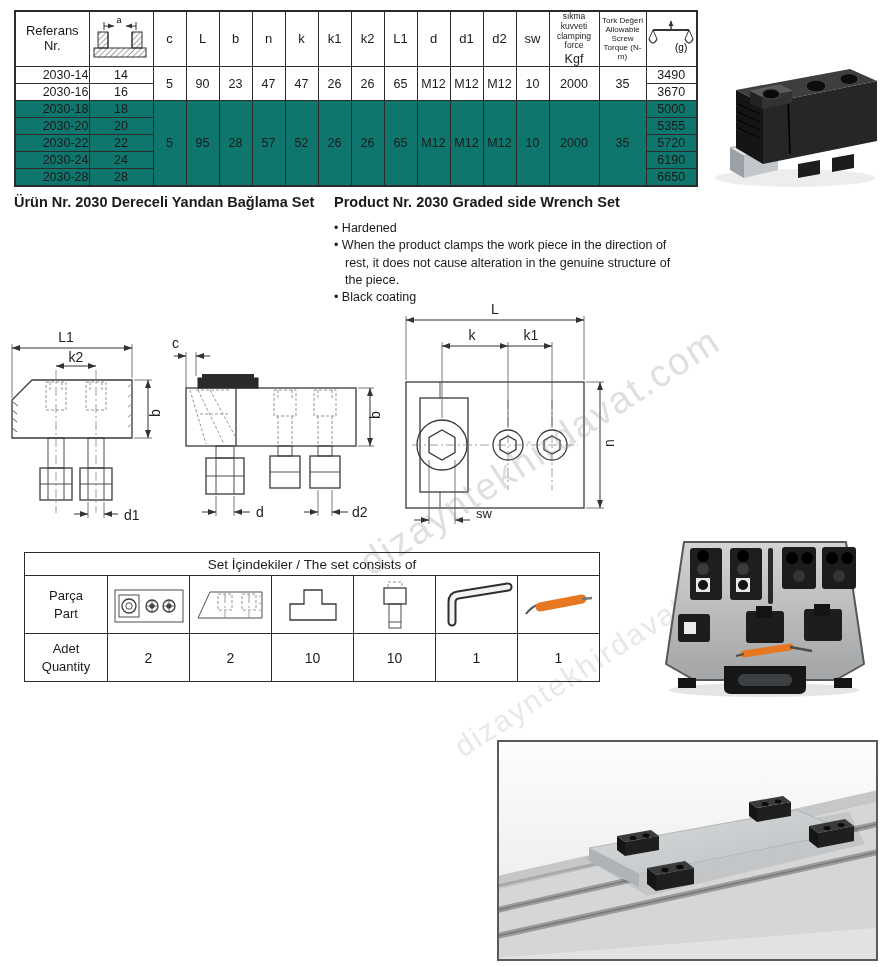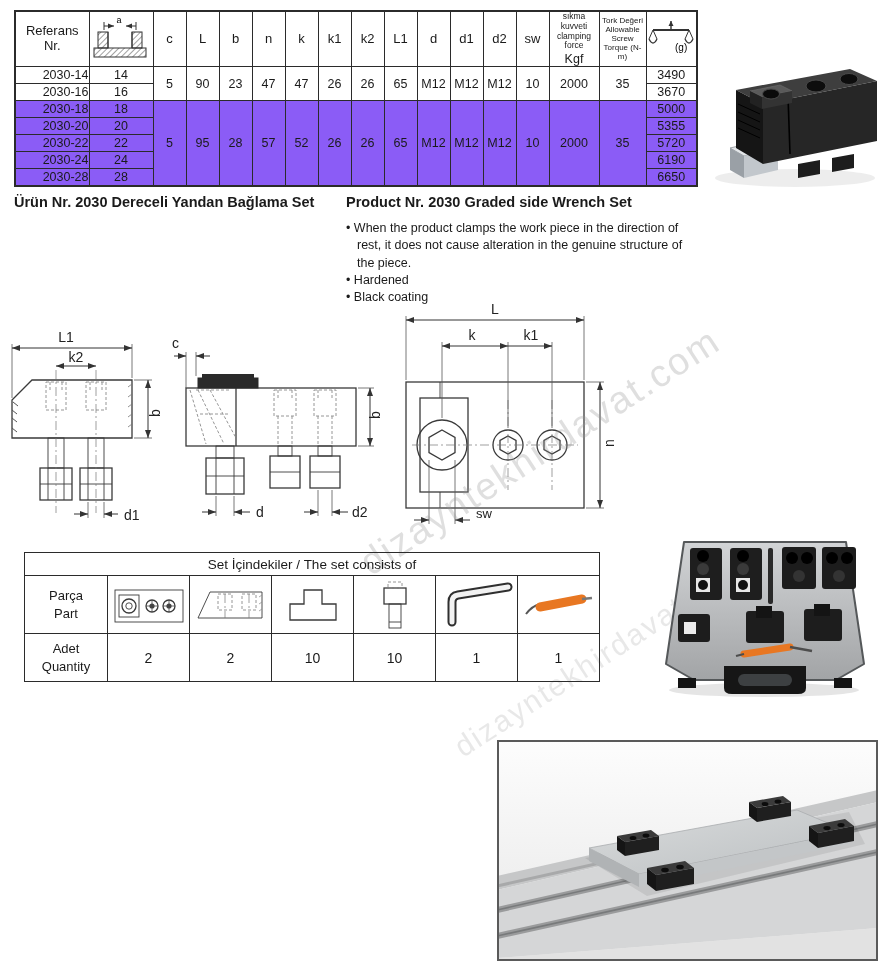--- a/index.html
+++ b/index.html
@@ -6,34 +6,34 @@
   body { background:#fff; font-family:"Liberation Sans","DejaVu Sans",sans-serif; color:#1a1a1a; }
   #page { position:relative; width:882px; height:967px; background:#fff; overflow:hidden; }
 
   
   .spec-table { position:absolute; left:14px; top:10px; border-collapse:collapse; table-layout:fixed; width:683px; }
   .spec-table td, .spec-table th { border:1px solid #2b2b2b; text-align:center; vertical-align:middle; padding:0; font-weight:normal; }
   .spec-table { border:2px solid #2b2b2b; }
   .spec-table thead th { height:54px; font-size:13px; line-height:1.15; }
   .spec-table tbody td { height:17px; font-size:12.5px; }
   .spec-table .ref-cell { font-size:12.5px;text-align:right; }
-  .spec-table .g2 { background:#8b5cf6; }
+  .spec-table .g2 { background:#0f766e; }
   .hdr-small { font-size:8.5px; line-height:1.15; }
   .hdr-kgf { font-size:12.5px; margin-top:1px; }
   .hdr-torque { font-size:8px; line-height:1.12; padding:1px 2px; }
   .merged-val { font-size:13px; }
 
   
   .tblock { position:absolute; }
   .tblock h3 { font-size:14.5px; font-weight:bold; margin-bottom:10px; }
   .tblock ul { list-style:none; }
   .tblock li { font-size:12.5px; line-height:1.38; padding-left:11px; text-indent:-11px; }
   .tblock li::before { content:"• "; }
   #text-tr { left:14px; top:194px; width:312px; }
-  #text-en { left:346px; top:194px; width:345px; }
+  #text-en { left:334px; top:194px; width:345px; }
 
   
   .drawing { position:absolute; }
   #drawing-side  { left:4px;   top:318px; }
   #drawing-front { left:166px; top:318px; }
   #drawing-top   { left:392px; top:300px; }
   .drawing svg text { font-size:14px; fill:#222; font-family:"Liberation Sans",sans-serif; }
   .watermark { position:absolute; color:rgba(150,150,150,.30); font-size:38px; letter-spacing:2px; white-space:nowrap; pointer-events:none; }
   #watermark-1 { left:330px; top:430px; transform:rotate(-33deg); }
   #watermark-2 { left:430px; top:640px; transform:rotate(-33deg); font-size:30px; color:rgba(150,150,150,.22); }
@@ -243,22 +243,22 @@
       <polygon points="132,102 154,98 154,112 132,116" fill="#1d1d1d"></polygon>
     </svg>
   </div>
 
   <div id="text-tr" class="tblock">
     <h3>Ürün Nr. 2030 Dereceli Yandan Bağlama Set</h3>
   </div>
   <div id="text-en" class="tblock">
     <h3>Product Nr. 2030 Graded side Wrench Set</h3>
     <ul>
+      <li>Hardened</li>
       <li>When the product clamps the work piece in the direction of rest, it does not cause alteration in the genuine structure of the piece.</li>
-      <li>Hardened</li>
       <li>Black coating</li>
     </ul>
   </div>
 
   <div id="drawing-side" class="drawing">
     <svg width="160" height="210" viewBox="0 0 160 210">
       <defs>
           <marker id="sv-a" markerWidth="10" markerHeight="8" refX="8" refY="3" orient="auto-start-reverse" markerUnits="userSpaceOnUse">
             <path d="M0,0L8,3L0,6z" fill="#333"></path>
           </marker>

